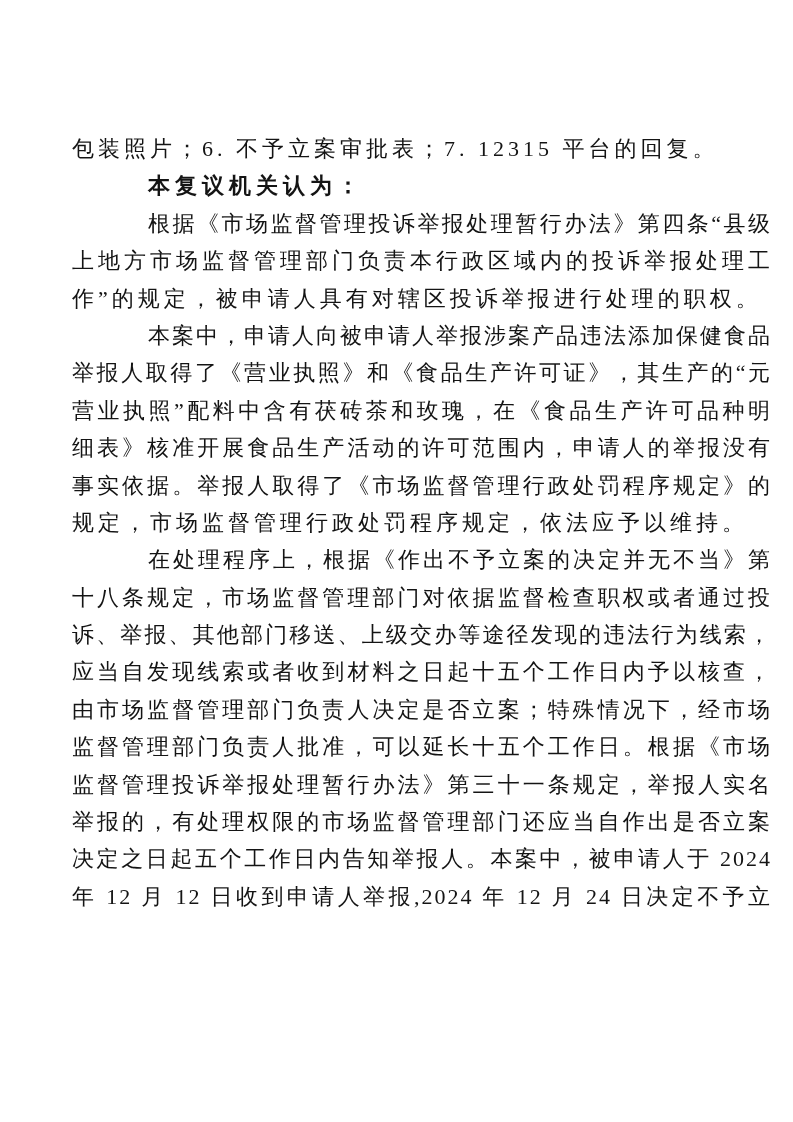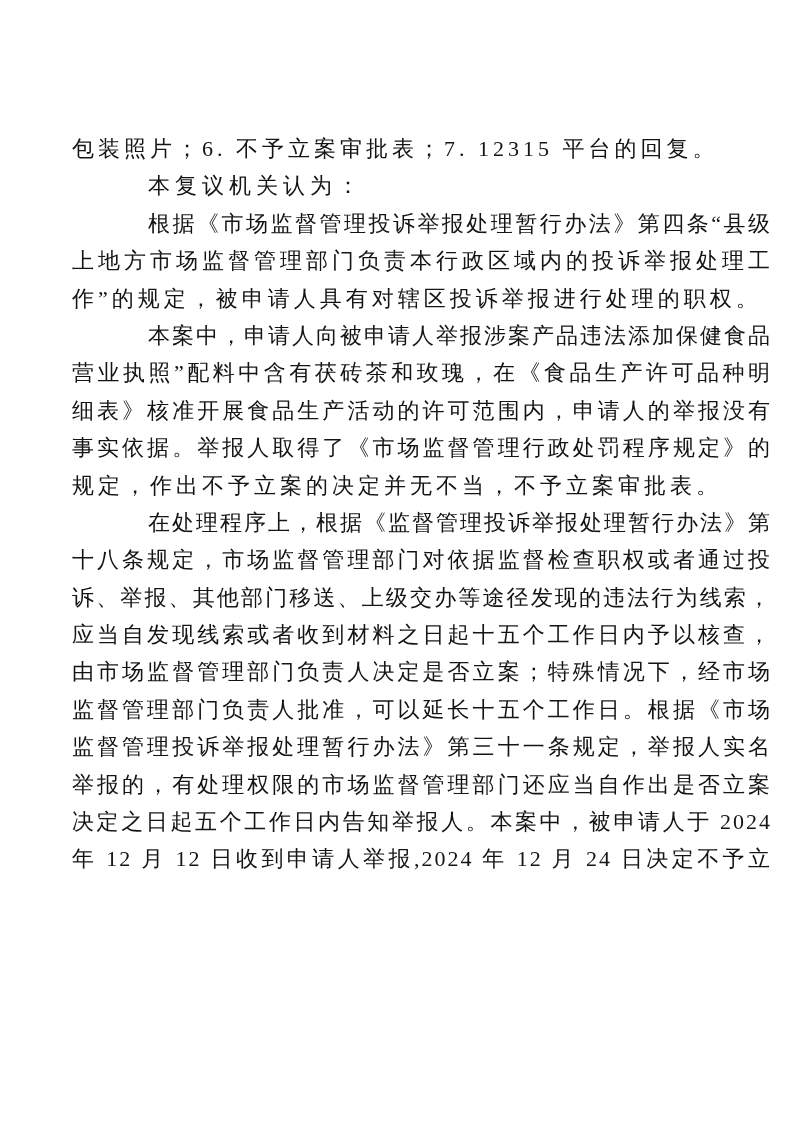--- a/index.html
+++ b/index.html
@@ -36,21 +36,21 @@
     text-align: justify;
     text-align-last: justify;
   }
   
   .ind {
     padding-left: 76px;
   }
   
   .hd {
     font-family: "Liberation Sans", "DejaVu Sans", sans-serif;
-    font-weight: 400;
+    font-weight: 700;
     letter-spacing: 5px;
   }
   .pagenum {
     position: absolute;
     left: 556px;
     top: 1008px;
     width: 180px;
     height: 36px;
     line-height: 36px;
     text-align: center;
@@ -69,25 +69,26 @@
 <body>
 
 <div class="page">
   <div class="content">
     <div class="line">包装照片；6. 不予立案审批表；7. 12315 平台的回复。</div>
     <div class="line ind hd">本复议机关认为：</div>
     <div class="line jst ind">根据《市场监督管理投诉举报处理暂行办法》第四条“县级以</div>
     <div class="line jst">上地方市场监督管理部门负责本行政区域内的投诉举报处理工</div>
     <div class="line">作”的规定，被申请人具有对辖区投诉举报进行处理的职权。</div>
     <div class="line jst ind">本案中，申请人向被申请人举报涉案产品违法添加保健食品</div>
+    <div class="line jst">举报人取得了《营业执照》和《食品生产许可证》，其生产的“元</div>
     <div class="line jst">营业执照”配料中含有茯砖茶和玫瑰，在《食品生产许可品种明</div>
     <div class="line jst">细表》核准开展食品生产活动的许可范围内，申请人的举报没有</div>
     <div class="line jst">事实依据。举报人取得了《市场监督管理行政处罚程序规定》的</div>
-    <div class="line">规定，作出不予立案的决定并无不当，不予立案审批表。</div>
-    <div class="line jst ind">在处理程序上，根据《监督管理投诉举报处理暂行办法》第</div>
+    <div class="line">规定，市场监督管理行政处罚程序规定，依法应予以维持。</div>
+    <div class="line jst ind">在处理程序上，根据《作出不予立案的决定并无不当》第</div>
     <div class="line jst">十八条规定，市场监督管理部门对依据监督检查职权或者通过投</div>
     <div class="line jst">诉、举报、其他部门移送、上级交办等途径发现的违法行为线索，</div>
     <div class="line jst">应当自发现线索或者收到材料之日起十五个工作日内予以核查，</div>
     <div class="line jst">由市场监督管理部门负责人决定是否立案；特殊情况下，经市场</div>
     <div class="line jst">监督管理部门负责人批准，可以延长十五个工作日。根据《市场</div>
     <div class="line jst">监督管理投诉举报处理暂行办法》第三十一条规定，举报人实名</div>
     <div class="line jst">举报的，有处理权限的市场监督管理部门还应当自作出是否立案</div>
     <div class="line jst">决定之日起五个工作日内告知举报人。本案中，被申请人于 2024</div>
     <div class="line jst">年 12 月 12 日收到申请人举报,2024 年 12 月 24 日决定不予立案，</div>
   </div>

